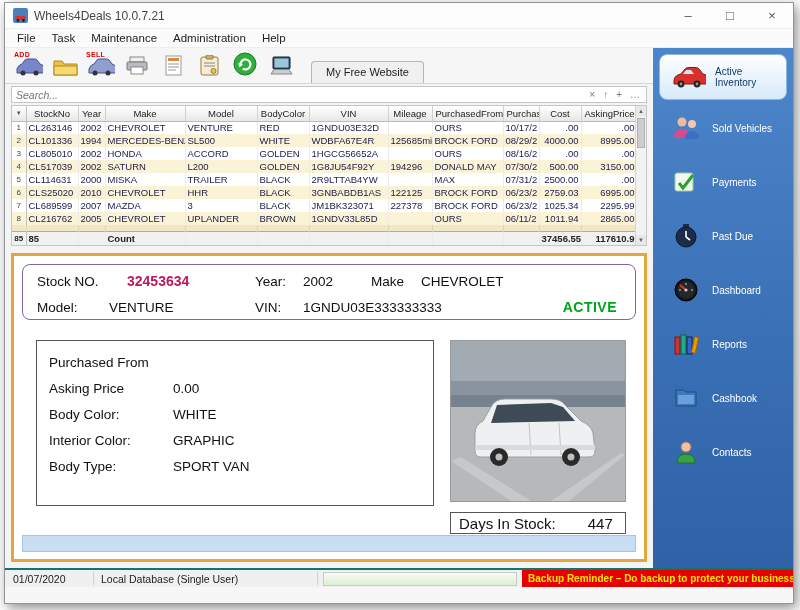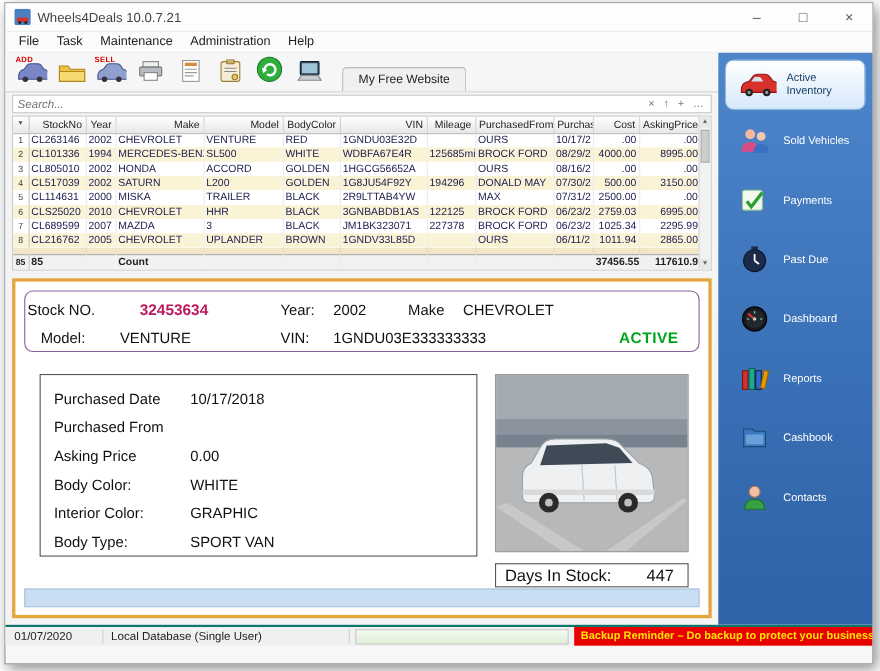--- a/index.html
+++ b/index.html
@@ -41,21 +41,21 @@
   .search-input { flex:1; border:none; outline:none; font-style:italic; color:#999; font-size:10.5px;
                   padding:0 4px; height:100%; background:transparent; font-family:inherit; }
   .search-icons { display:flex; align-items:center; gap:8px; padding-right:6px; color:#777; font-size:10px; }
   .search-icons span { cursor:default; }
 
   
   .gridwrap { position:absolute; top:57px; left:6px; right:6px; height:141px; background:#fff;
               border:1px solid #c6c6c6; overflow:hidden; }
   table { border-collapse:collapse; table-layout:fixed; width:625px; font-size:9.5px; }
   th { height:15px; background:linear-gradient(#ffffff,#e7e7e7); border-right:1px solid #d2d2d2;
-       border-bottom:1px solid #bdbdbd; font-weight:normal; text-align:right; padding:0 3px; color:#222;
+       border-bottom:1px solid #bdbdbd; font-weight:normal; text-align:center; padding:0 3px; color:#222;
        overflow:hidden; white-space:nowrap; }
   td { height:13px; border-right:1px solid #ececec; padding:0 2px; white-space:nowrap; overflow:hidden;
        color:#1b1b4e; }
   tr.odd td { background:#ffffff; }
   tr.even td { background:#fbf3d5; }
   td.sel, th.c-sel { background:#f0f0f0; border-right:1px solid #c2c2c2; color:#444; text-align:center; font-size:8px; }
   th.c-sel { background:linear-gradient(#ffffff,#e7e7e7); font-size:6px; color:#555; }
   td.num { text-align:right; }
   tr.partial td { height:6px; background:#f1e7c6; border-right-color:#e0d6b0; }
   tr.gfooter td { background:#f1f1f1; border-top:1px solid #aaa; height:14px; font-weight:bold; color:#222; }
@@ -388,41 +388,37 @@
           <div class="scroll-v">
             <div class="scroll-arrow">▲</div>
             <div class="scroll-thumb"></div>
             <div class="scroll-arrow down">▼</div>
           </div>
         </div>
 
         <div class="detail">
           <div class="detail-head">
             <div class="dh-row first">
-              <span class="dh-lbl" style="left:2px">Stock NO.</span>
+              <span class="dh-lbl" style="left:14px">Stock NO.</span>
               <span class="dh-stock" style="left:104px">32453634</span>
               <span class="dh-lbl" style="left:232px">Year:</span>
               <span class="dh-val" style="left:280px">2002</span>
               <span class="dh-lbl" style="left:348px">Make</span>
               <span class="dh-val" style="left:398px">CHEVROLET</span>
             </div>
             <div class="dh-row">
               <span class="dh-lbl" style="left:14px">Model:</span>
               <span class="dh-val" style="left:86px">VENTURE</span>
               <span class="dh-lbl" style="left:232px">VIN:</span>
               <span class="dh-val" style="left:280px">1GNDU03E333333333</span>
               <span class="dh-status">ACTIVE</span>
             </div>
           </div>
 
           <div class="fieldsbox">
-            <div class="frow">
-                <span class="flabel">Purchased Date</span>
-                <span>10/17/2018</span>
-              </div>
             <div class="frow">
                 <span class="flabel">Purchased From</span>
               </div>
             <div class="frow">
                 <span class="flabel">Asking Price</span>
                 <span>0.00</span>
               </div>
             <div class="frow">
                 <span class="flabel">Body Color:</span>
                 <span>WHITE</span>

